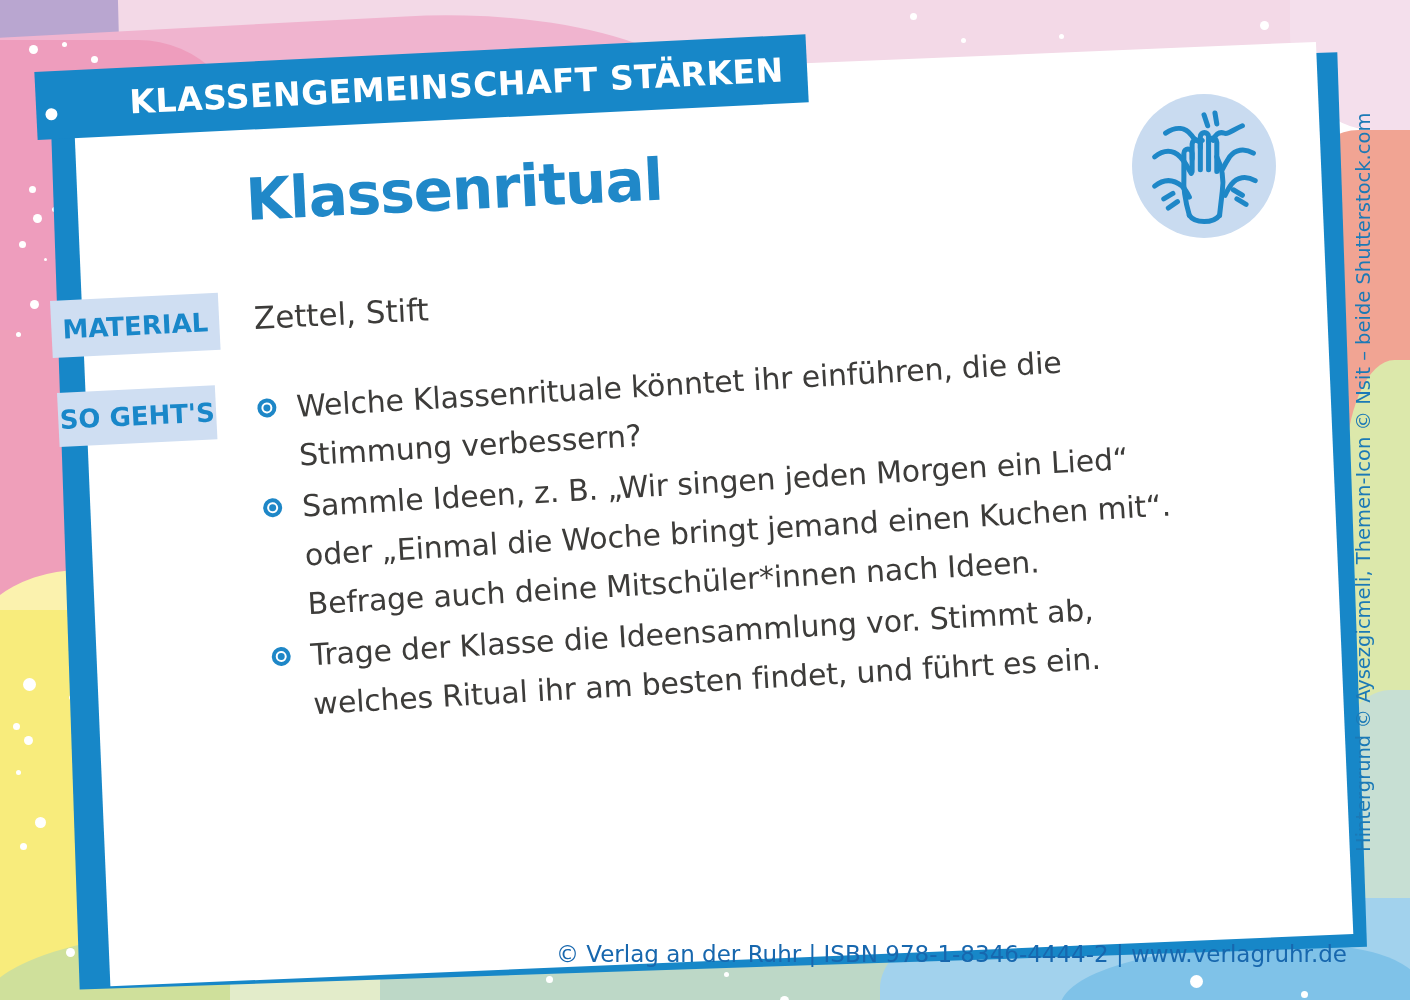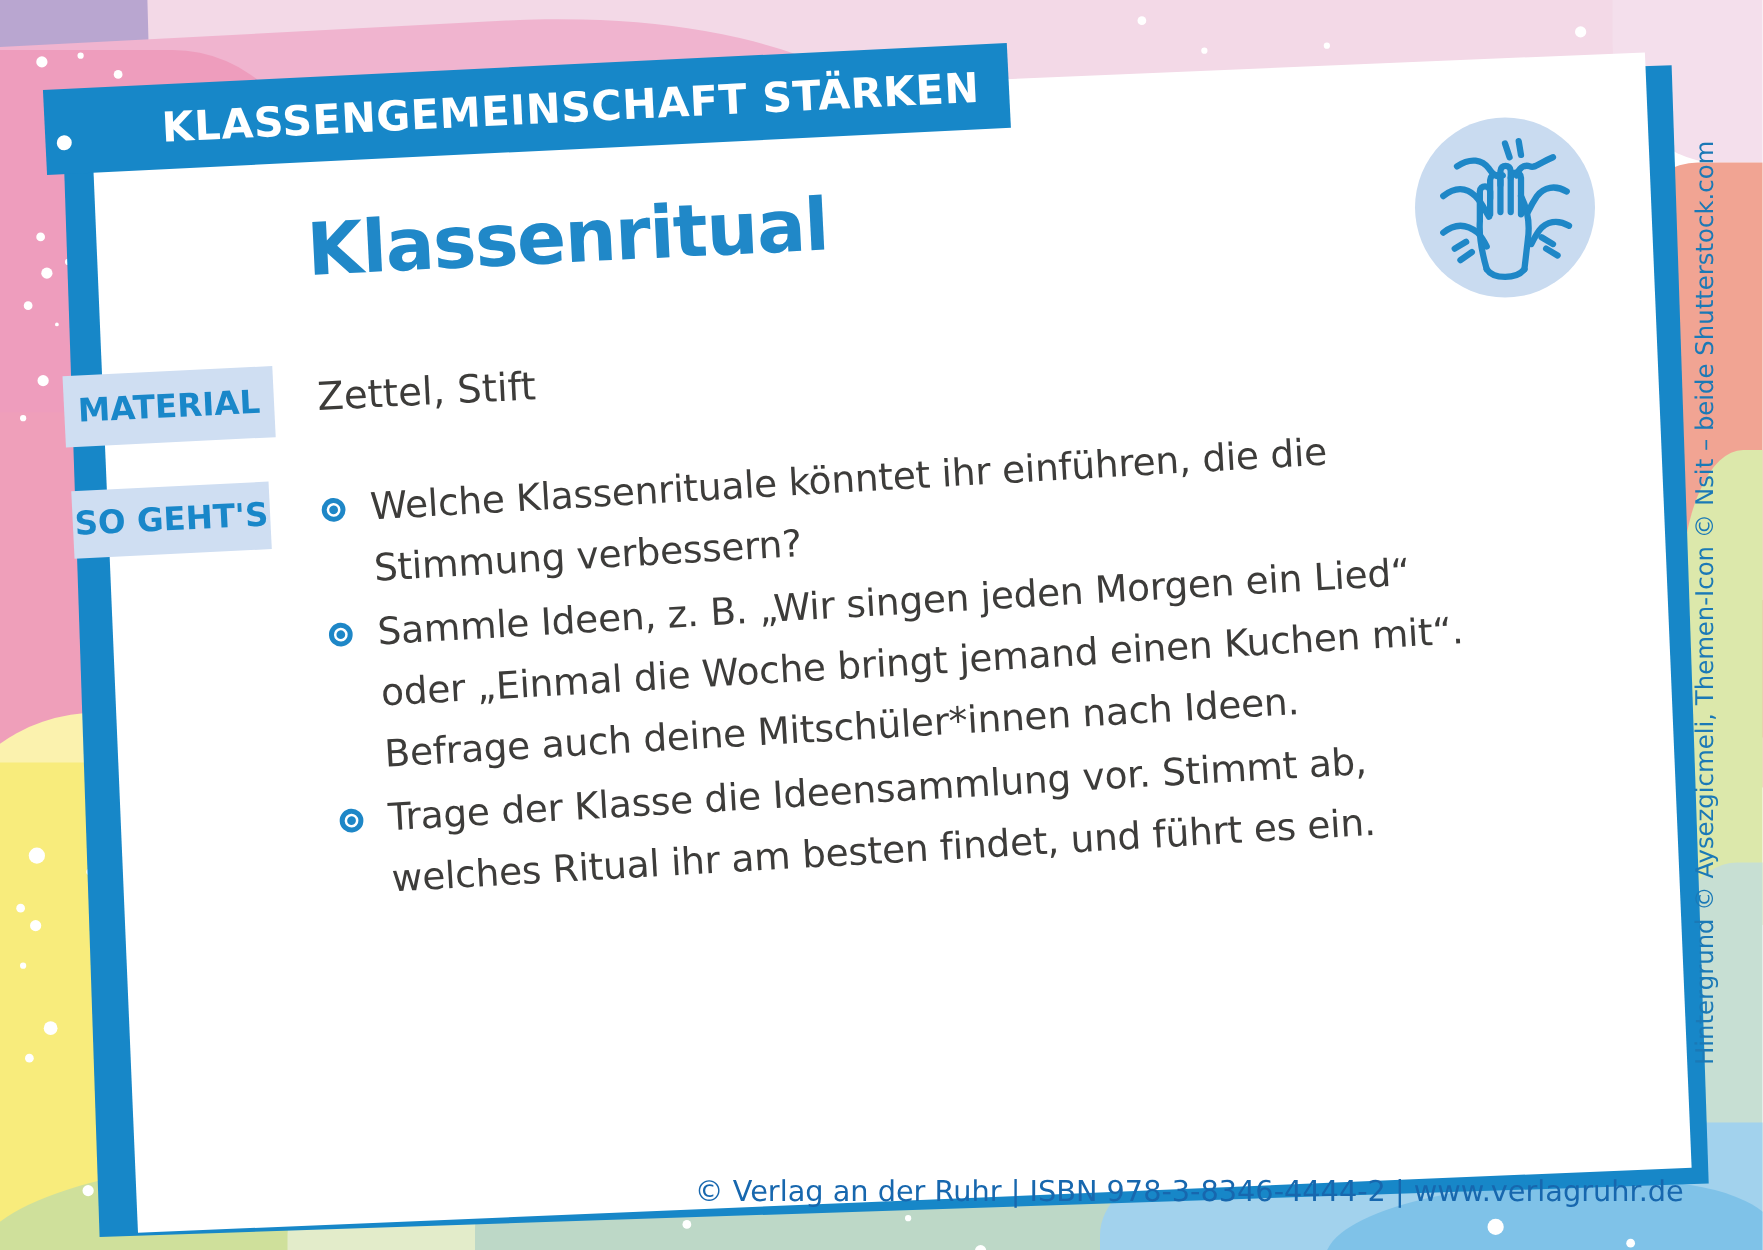--- a/index.html
+++ b/index.html
@@ -189,13 +189,13 @@
 Befrage auch deine Mitschüler*innen nach Ideen.</span>
     </div>
     <div class="step">
       <span class="bullet"></span>
       <span class="step-text">Trage der Klasse die Ideensammlung vor. Stimmt ab,
 welches Ritual ihr am besten findet, und führt es ein.</span>
     </div>
   </div>
 
 <div class="abs credit-vertical">Hintergrund © Aysezgicmeli, Themen-Icon © Nsit – beide Shutterstock.com</div>
-<div class="abs footer">© Verlag an der Ruhr | ISBN 978-3-8346-4444-2 | www.verlagruhr.de</div>
+<div class="abs footer">© Verlag an der Ruhr | ISBN 978-1-8346-4444-2 | www.verlagruhr.de</div>
 
 </body></html>

